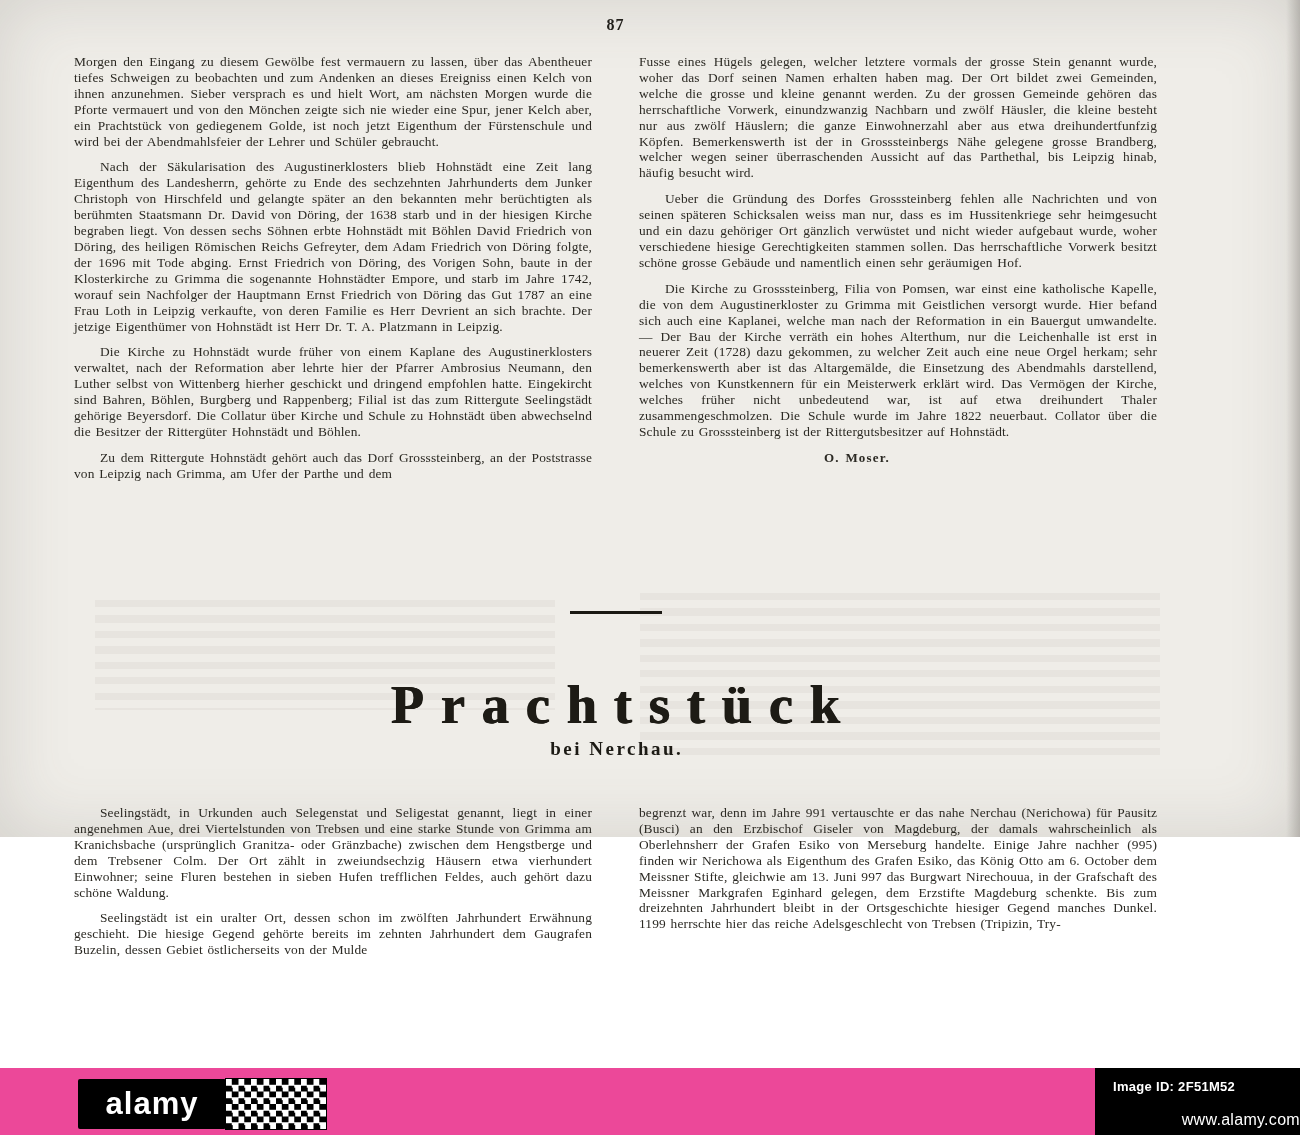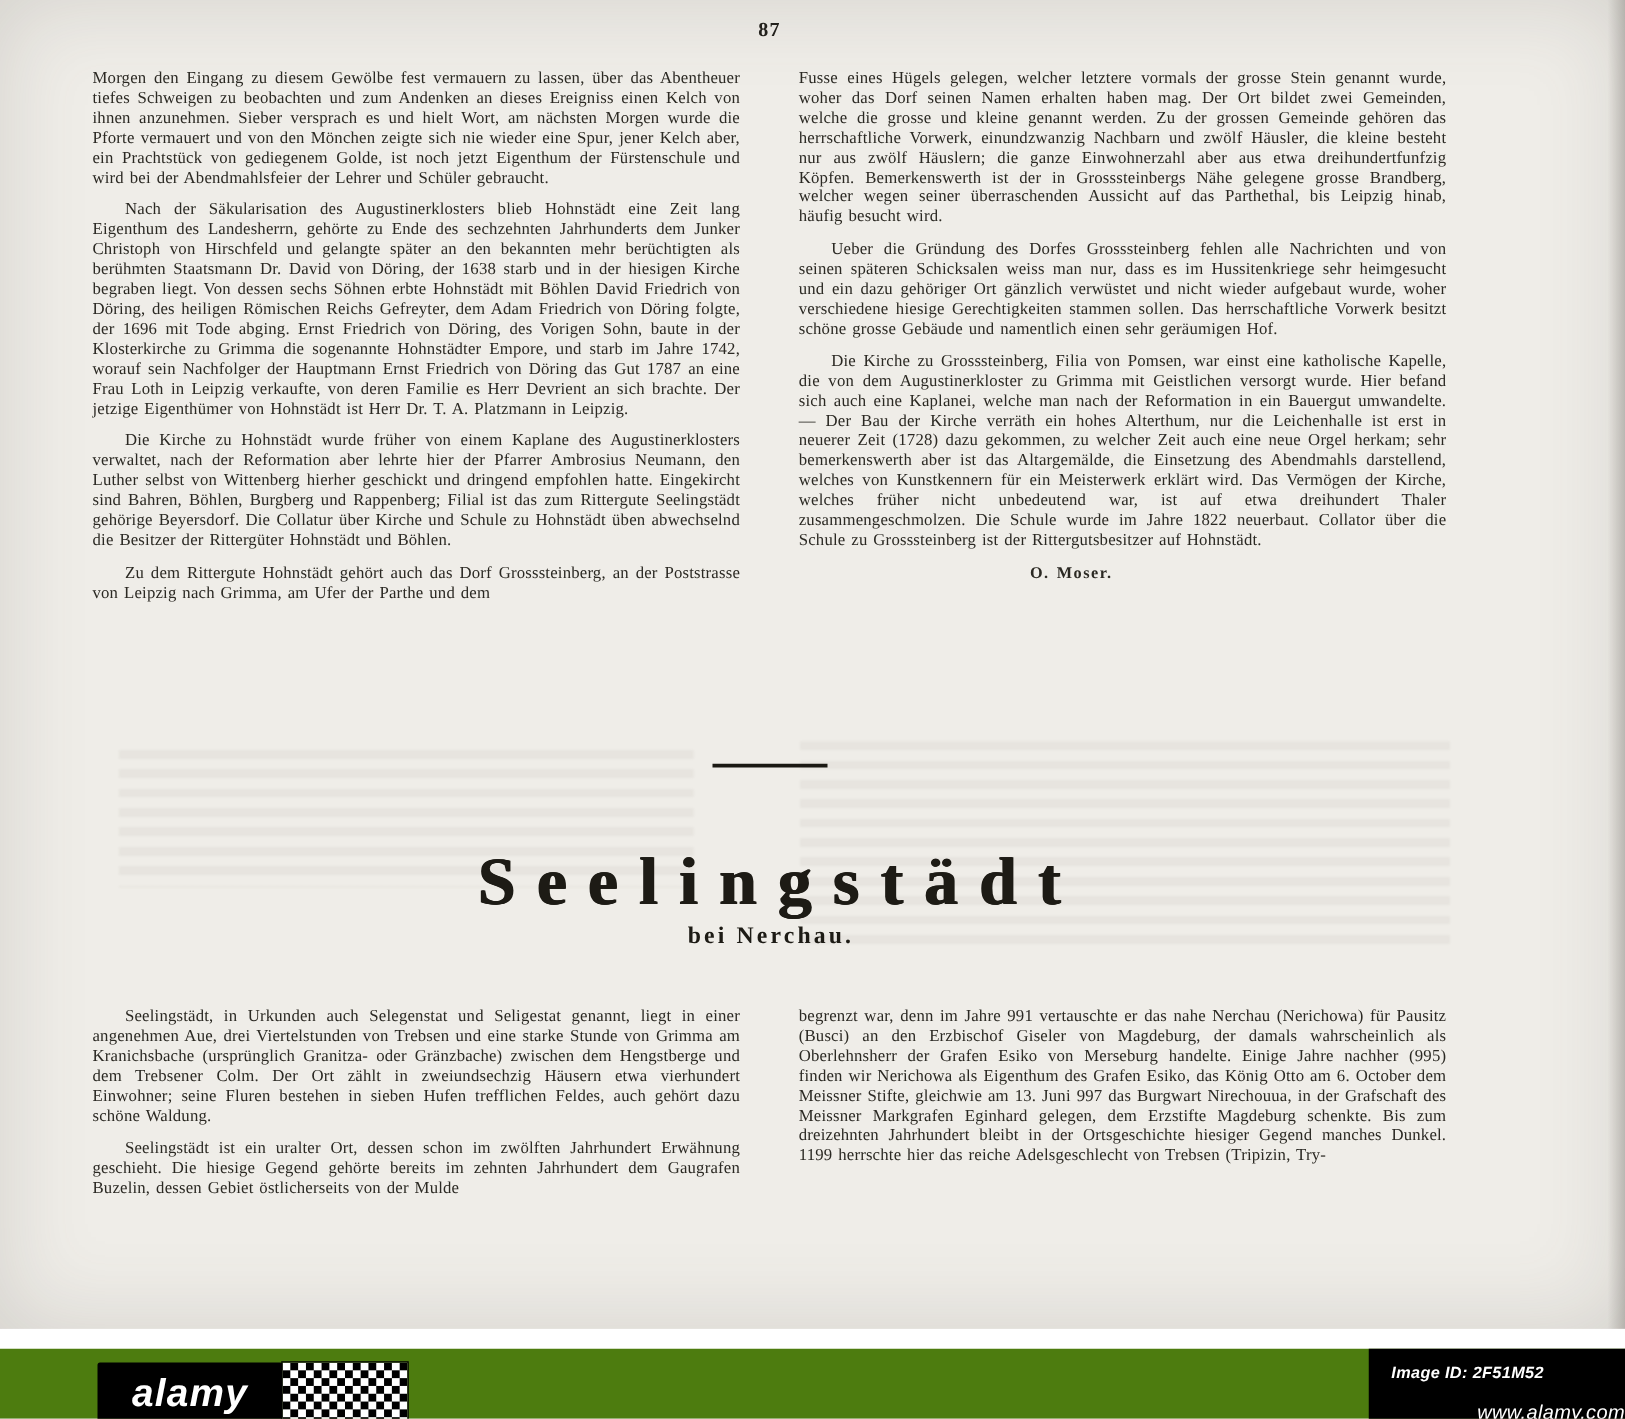--- a/index.html
+++ b/index.html
@@ -2,21 +2,21 @@
 <html><head>
 <meta charset="utf-8">
 <style>
   html,body{margin:0;padding:0;}
   body{
     width:1300px;height:1135px;position:relative;overflow:hidden;
     background:#ffffff;
     font-family:"Liberation Serif", serif;
   }
   .scan{
-    position:absolute;left:0;top:0;width:1300px;height:1063px;
+    position:absolute;left:0;top:0;width:1300px;height:837px;
     background:#efede8;
     box-shadow:inset 0 0 70px rgba(90,85,75,0.18);
   }
   .scan::after{
     content:"";position:absolute;right:0;top:0;width:14px;height:100%;
     background:linear-gradient(to left, rgba(70,65,60,0.25), rgba(70,65,60,0));
   }
   .pageno{
     position:absolute;left:64px;top:16px;width:1103px;
     text-align:center;font-size:16px;font-weight:bold;color:#23211c;
@@ -56,23 +56,22 @@
   .heading-title{
     font-size:54px;font-weight:bold;letter-spacing:17px;padding-left:17px;
     text-shadow:0.6px 0 0 currentColor, -0.6px 0 0 currentColor;
     line-height:58px;
   }
   .heading-sub{
     margin-top:4px;font-size:19px;font-weight:bold;letter-spacing:2.5px;
     padding-left:2.5px;
   }
   .footer{
-    position:absolute;left:0;bottom:0;width:1300px;height:56px;background:#4d7c0f;
+    position:absolute;left:0;bottom:0;width:1300px;height:67px;background:#ec4899;
     font-family:"Liberation Sans", sans-serif;
-    font-style:italic;
   }
   .alamy-logo{
     position:absolute;left:78px;top:11px;width:148px;height:50px;background:#000;
     color:#fff;display:flex;align-items:center;justify-content:center;
     font-size:31px;font-weight:bold;letter-spacing:1px;border-radius:2px;
   }
   .pixel-pattern{
     position:absolute;left:226px;top:11px;width:100px;height:50px;
     background:repeating-conic-gradient(#000 0% 25%, #fff 0% 50%) 0 0 / 12.5px 12.5px;
     outline:1px solid #000;
@@ -105,21 +104,21 @@
     <p class="indent">Die Kirche zu Grosssteinberg, Filia von Pomsen, war einst eine katholische Kapelle, die von dem Augustinerkloster zu Grimma mit Geistlichen versorgt wurde. Hier befand sich auch eine Kaplanei, welche man nach der Reformation in ein Bauergut umwandelte. — Der Bau der Kirche verräth ein hohes Alterthum, nur die Leichenhalle ist erst in neuerer Zeit (1728) dazu gekommen, zu welcher Zeit auch eine neue Orgel herkam; sehr bemerkenswerth aber ist das Altargemälde, die Einsetzung des Abendmahls darstellend, welches von Kunstkennern für ein Meisterwerk erklärt wird. Das Vermögen der Kirche, welches früher nicht unbedeutend war, ist auf etwa dreihundert Thaler zusammengeschmolzen. Die Schule wurde im Jahre 1822 neuerbaut. Collator über die Schule zu Grosssteinberg ist der Rittergutsbesitzer auf Hohnstädt.</p>
     <div class="byline">O. Moser.</div>
   </div>
 
   <div class="ghost ghost-left"></div>
   <div class="ghost ghost-right"></div>
 
   <div class="divider"></div>
 
   <div class="heading-wrap">
-    <div class="heading-title">Seelingstädt</div>
+    <div class="heading-title">Prachtstück</div>
     <div class="heading-sub">bei Nerchau.</div>
   </div>
 
   <div class="col bottom-left">
     <p class="indent">Seelingstädt, in Urkunden auch Selegenstat und Seligestat genannt, liegt in einer angenehmen Aue, drei Viertelstunden von Trebsen und eine starke Stunde von Grimma am Kranichsbache (ursprünglich Granitza- oder Gränzbache) zwischen dem Hengstberge und dem Trebsener Colm. Der Ort zählt in zweiundsechzig Häusern etwa vierhundert Einwohner; seine Fluren bestehen in sieben Hufen trefflichen Feldes, auch gehört dazu schöne Waldung.</p>
     <p class="indent">Seelingstädt ist ein uralter Ort, dessen schon im zwölften Jahrhundert Erwähnung geschieht. Die hiesige Gegend gehörte bereits im zehnten Jahrhundert dem Gaugrafen Buzelin, dessen Gebiet östlicherseits von der Mulde</p>
   </div>
 
   <div class="col bottom-right">
     <p>begrenzt war, denn im Jahre 991 vertauschte er das nahe Nerchau (Nerichowa) für Pausitz (Busci) an den Erzbischof Giseler von Magdeburg, der damals wahrscheinlich als Oberlehnsherr der Grafen Esiko von Merseburg handelte. Einige Jahre nachher (995) finden wir Nerichowa als Eigenthum des Grafen Esiko, das König Otto am 6. October dem Meissner Stifte, gleichwie am 13. Juni 997 das Burgwart Nirechouua, in der Grafschaft des Meissner Markgrafen Eginhard gelegen, dem Erzstifte Magdeburg schenkte. Bis zum dreizehnten Jahrhundert bleibt in der Ortsgeschichte hiesiger Gegend manches Dunkel. 1199 herrschte hier das reiche Adelsgeschlecht von Trebsen (Tripizin, Try-</p>

